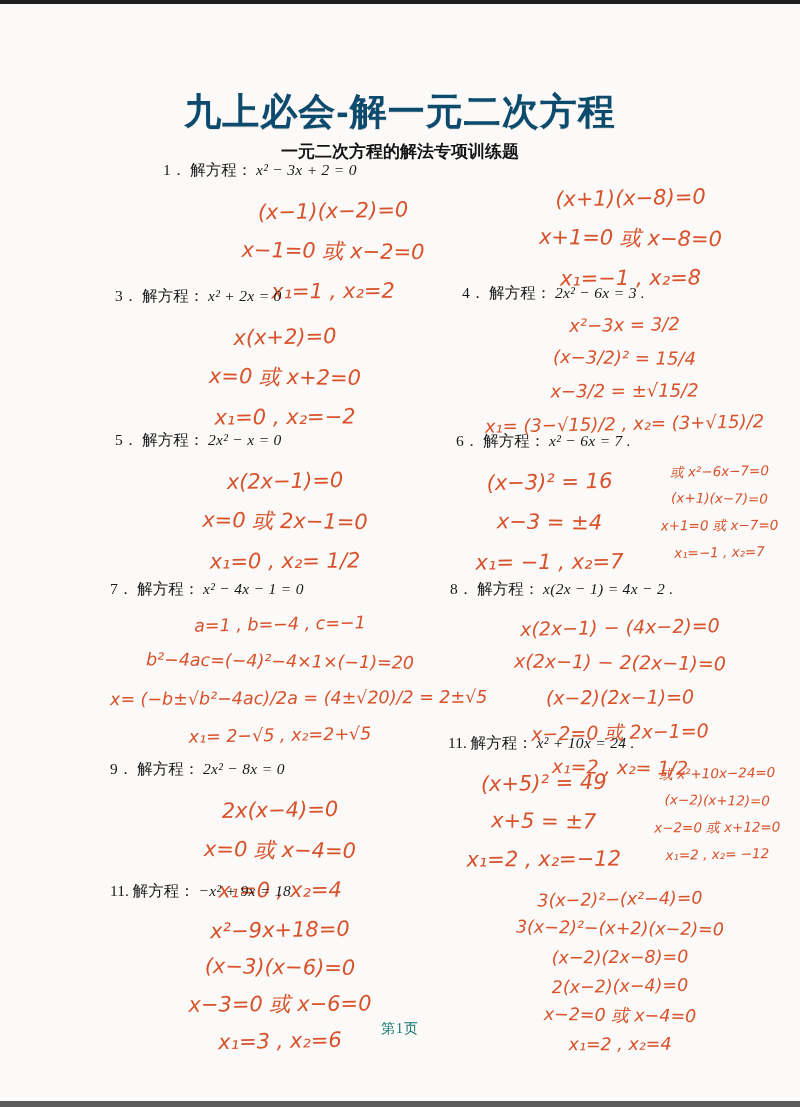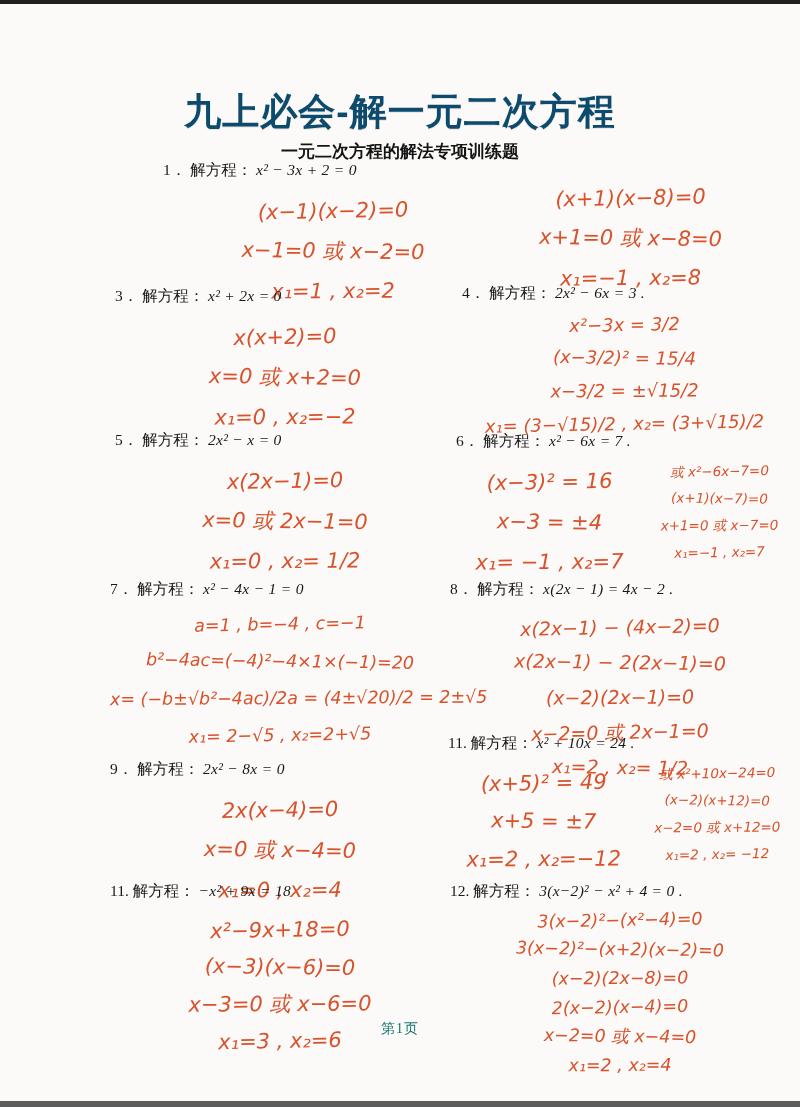--- a/index.html
+++ b/index.html
@@ -242,25 +242,20 @@
   </div>
   <div class="sol">
       <div class="sol-line">x²−9x+18=0</div>
       <div class="sol-line">(x−3)(x−6)=0</div>
       <div class="sol-line">x−3=0 或 x−6=0</div>
       <div class="sol-line">x₁=3 , x₂=6</div>
     </div>
 </div>
 
 <div class="problem" id="p12">
-  <div class="p-head">
-    <span class="p-num">12.</span>
-    <span class="p-label">解方程：</span>
-    <span class="p-eq">3(x−2)² − x² + 4 = 0 .</span>
-  </div>
   <div class="sol">
       <div class="sol-line">3(x−2)²−(x²−4)=0</div>
       <div class="sol-line">3(x−2)²−(x+2)(x−2)=0</div>
       <div class="sol-line">(x−2)(2x−8)=0</div>
       <div class="sol-line">2(x−2)(x−4)=0</div>
       <div class="sol-line">x−2=0 或 x−4=0</div>
       <div class="sol-line">x₁=2 , x₂=4</div>
     </div>
 </div>
 

